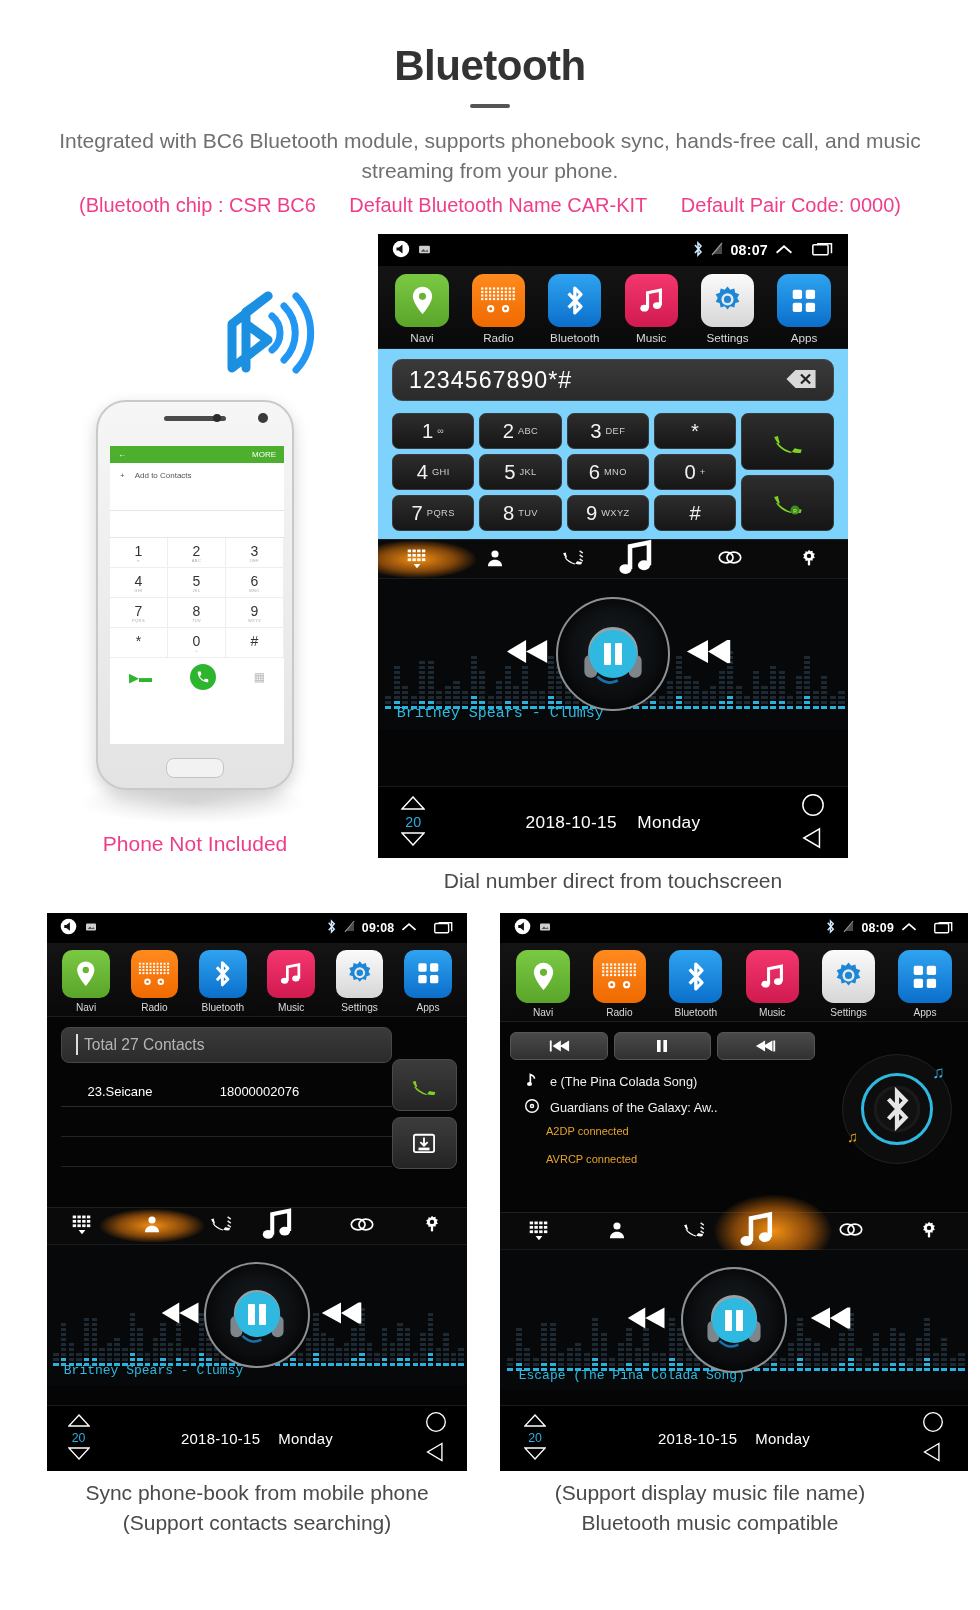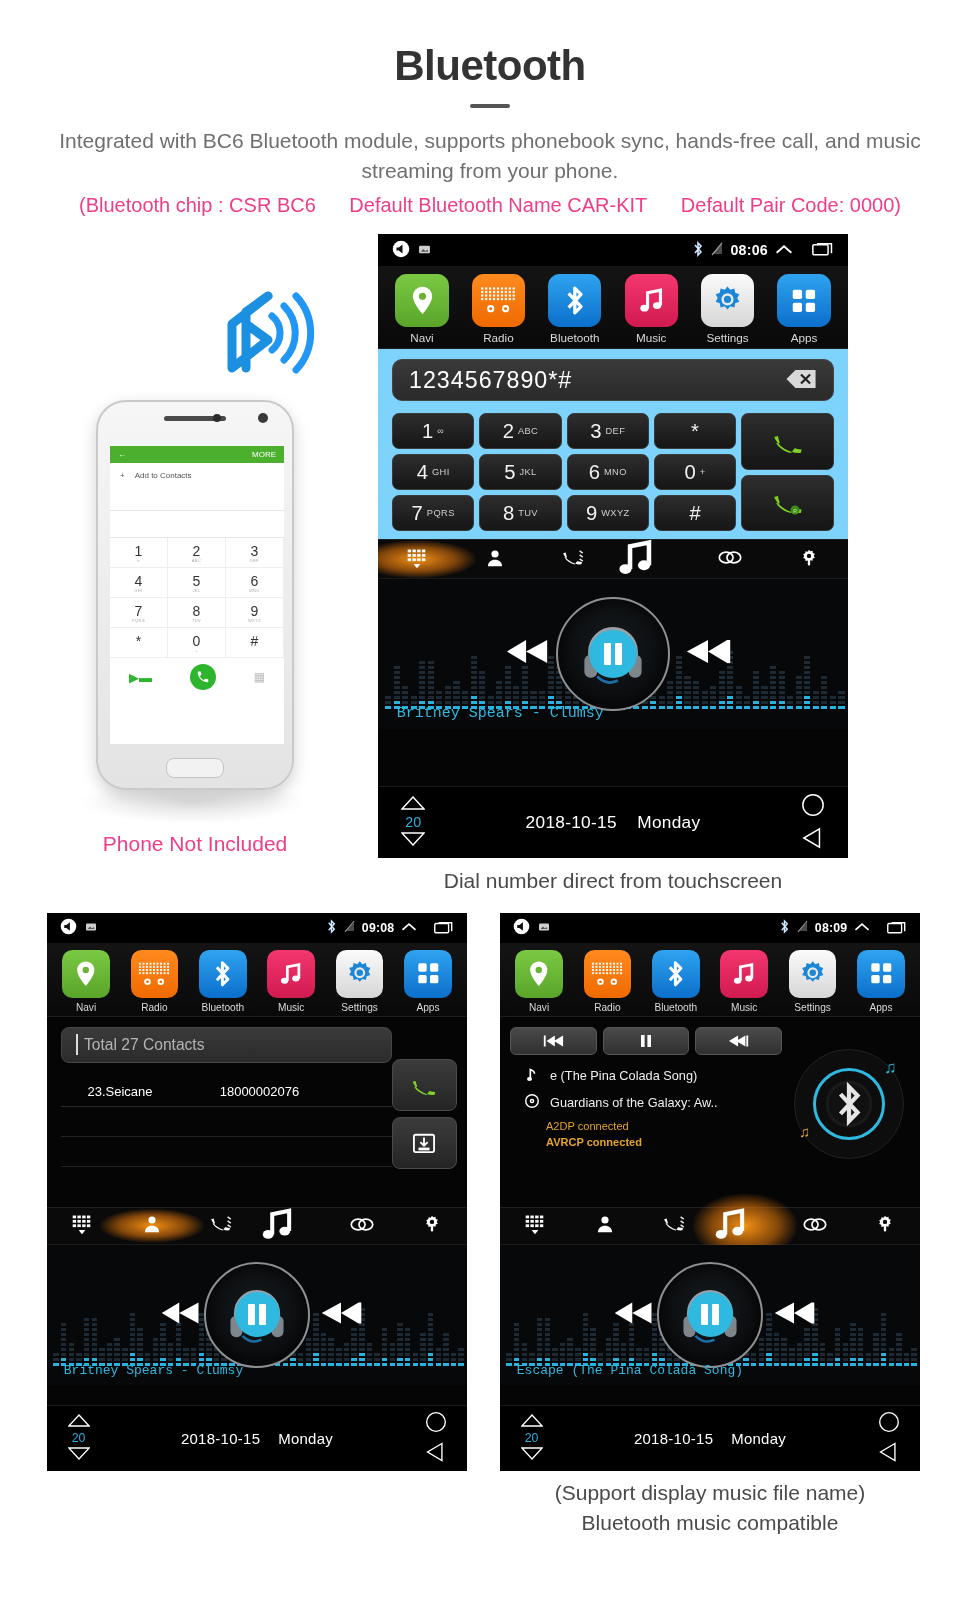--- a/index.html
+++ b/index.html
@@ -359,21 +359,21 @@
           <svg width="12" height="16" viewBox="0 0 12 16">
               <path d="M3 4 L9 11 L6 14 V2 L9 5 L3 12" fill="none" stroke="#cfe8ff" stroke-width="1.6"></path>
             </svg>
         </span>
         <span>
           <svg width="12" height="14" viewBox="0 0 12 14">
               <path d="M1 12 L11 12 L11 2 Z" fill="#4a4a4a"></path>
               <line x1="1" y1="13" x2="11" y2="1" stroke="#999" stroke-width="1.2"></line>
             </svg>
         </span>
-        <span class="sb-time">08:06</span>
+        <span class="sb-time">08:07</span>
         <span>
           <svg width="18" height="13" viewBox="0 0 22 14">
               <path d="M2 11 L11 3 L20 11" fill="none" stroke="#fff" stroke-width="2.3"></path>
             </svg>
         </span>
         <span style="margin-left:12px;">
           <svg width="22" height="15" viewBox="0 0 26 17">
               <rect x="1" y="4" width="18" height="12" rx="1.5" fill="none" stroke="#fff" stroke-width="1.8"></rect>
               <path d="M6 3 h17 v11" fill="none" stroke="#fff" stroke-width="1.8"></path>
             </svg>
@@ -1883,22 +1883,26 @@
             </svg>
         </span>
         <span style="margin-top:5px;">
           <svg width="22" height="22" viewBox="0 0 26 26">
               <path d="M20 3 L3 13 L20 23 Z" fill="none" stroke="#fff" stroke-width="1.6"></path>
             </svg>
         </span>
       </div>
     </div>
   </div>
-
-  <div class="unit" id="unit-btmusic" style="left:500px; top:913px; width:420px; height:558px; font-size:13px;">
+  <div class="caption" style="left:47px; top:1478px; width:420px;">
+    <div>Sync phone-book from mobile phone</div>
+    <div>(Support contacts searching)</div>
+  </div>
+
+  <div class="unit" id="unit-btmusic" style="left:500px; top:913px; width:468px; height:558px; font-size:13px;">
     <div class="statusbar" style="height:30px;">
       <div class="sb-left">
         <span>
           <svg width="17" height="17" viewBox="0 0 24 24">
               <circle cx="12" cy="12" r="11" fill="#fff"></circle>
               <path d="M14 6 L9 10 H6 v4 h3 l5 4 z" fill="#111"></path>
             </svg>
         </span>
         <span>
           <svg width="12" height="12" viewBox="0 0 24 24">
@@ -2076,22 +2080,22 @@
           <div class="meta" style="margin-bottom: 9px;">
             <span class="mi"><svg viewBox="0 0 20 20" width="14" height="14">
                 <circle cx="10" cy="10" r="9" fill="none" stroke="#fff" stroke-width="2"></circle>
                 <circle cx="10" cy="10" r="3.2" fill="#fff"></circle>
                 <circle cx="10" cy="10" r="1.2" fill="#0a0a0a"></circle>
               </svg></span>
             <span class="mt">Guardians of the Galaxy: Aw..</span>
           </div>
         </div>
       <div id="bt-conn" style="margin-top:6px; padding-left:36px;">
-          <div class="conn" style="margin-bottom: 4px;">A2DP  connected</div>
-          <div class="conn" style="margin-bottom: 12px; font-weight: bold;">AVRCP  connected</div>
+          <div class="conn" style="margin-bottom: 16px;">A2DP  connected</div>
+          <div class="conn" style="margin-bottom: 12px;">AVRCP  connected</div>
         </div>
 
       <div class="vinyl" style="right:16px; top:32px; width:110px; height:110px;">
         <div class="ring" style="width:72px; height:72px;"></div>
         <svg width="34" height="46" viewBox="0 0 24 32" style="position:relative; z-index:3;">
             <path d="M6 9 L18 22 L12 28 V4 L18 10 L6 23" fill="none" stroke="#e6e6e6" stroke-width="3"></path>
           </svg>
         <span style="position:absolute; right:6px; top:8px; color:#2fb9e0; font-size:17px;">♫</span>
         <span style="position:absolute; left:4px; bottom:18px; color:#e5a32a; font-size:15px;">♫</span>
       </div>

